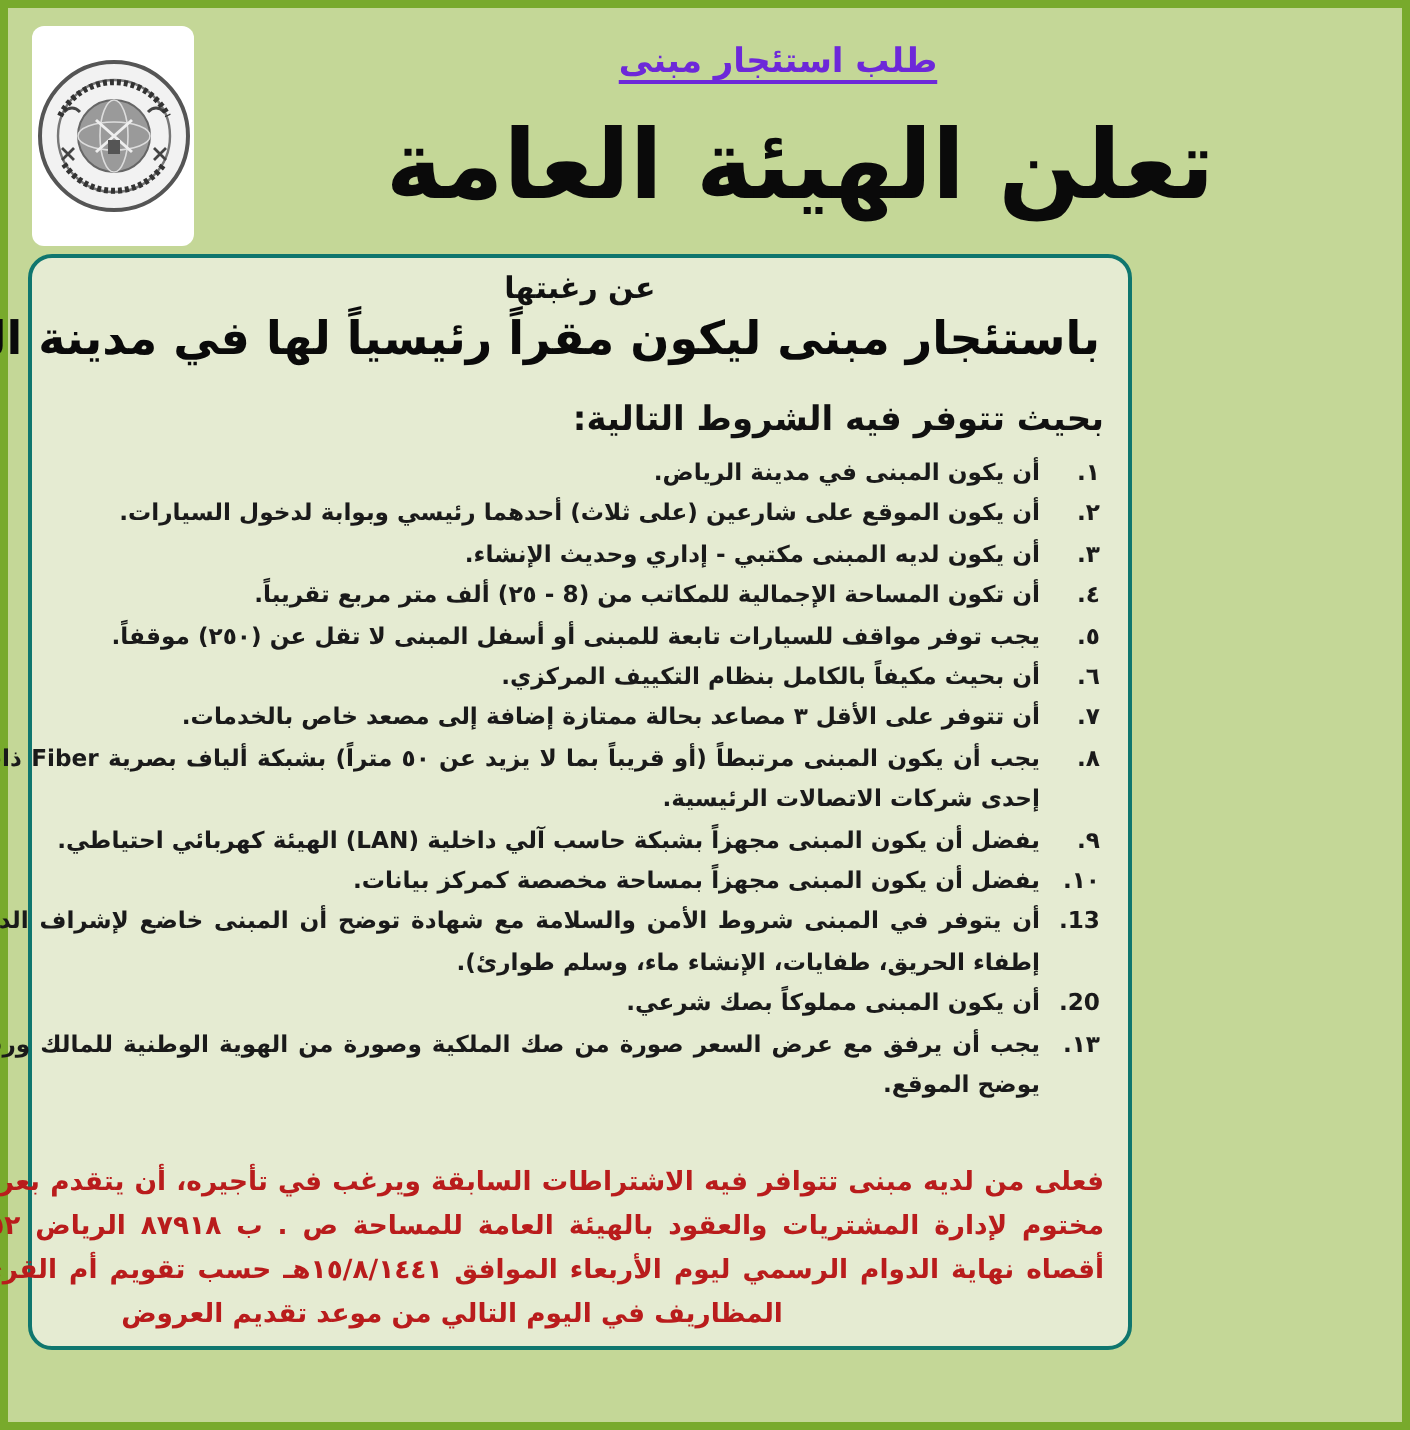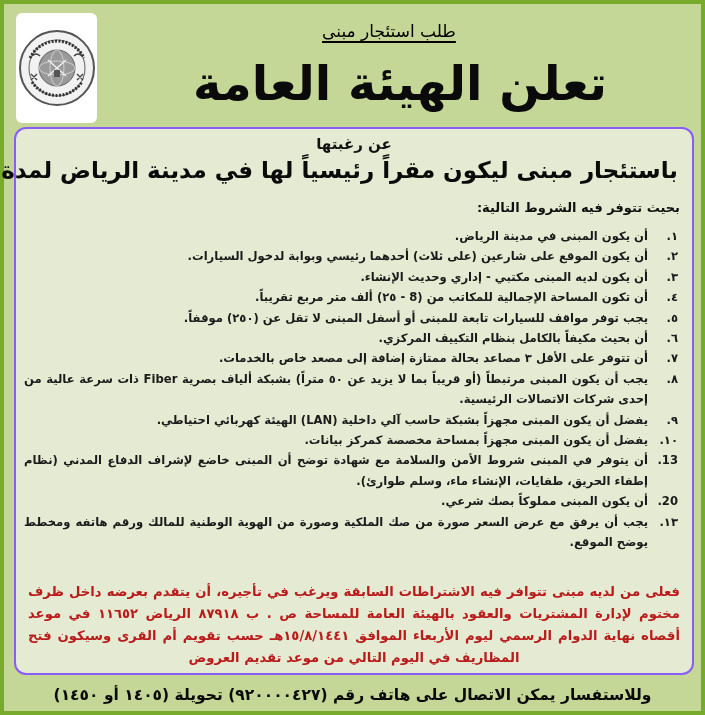--- a/index.html
+++ b/index.html
@@ -12,46 +12,46 @@
       direction: rtl;
     }
     .logo-box {
       position: absolute; left: 12px; top: 9px; width: 81px; height: 110px;
       background: #ffffff; border-radius: 6px;
       display: flex; align-items: center; justify-content: center;
     }
     .logo-box svg { width: 78px; height: 100px; }
     .subtitle {
       position: absolute; top: 17px; left: 150px; width: 470px; text-align: center;
-      font-family: "DejaVu Sans", sans-serif; font-weight: normal; font-size: 17px;
-      color: #000000; 
+      font-family: "DejaVu Sans", sans-serif; font-weight: bold; font-size: 17px;
+      color: #6d28d9; 
     }
     .subtitle span { text-decoration: underline; text-underline-offset: 4px; text-decoration-thickness: 2px; }
     .headline {
       position: absolute; top: 46px; left: 100px; width: 592px; text-align: center;
       font-family: "DejaVu Sans", sans-serif; font-weight: bold; font-size: 48px;
       color: #0a0a0a; letter-spacing: 1px; line-height: 66px;
     }
     .panel {
-      position: absolute; left: 10px; top: 123px; width: 680px; height: 548px;
+      position: absolute; left: 10px; top: 123px; width: 552px; height: 548px;
       background: #e5ebd2;
-      border: 2px solid #8b5cf6;
+      border: 2px solid #0f766e;
       border-radius: 12px;
     }
     .intro {
       position: absolute; top: 6px; left: 0; width: 100%; text-align: center;
       font-weight: bold; font-size: 15px; color: #111;
     }
     .purpose {
       position: absolute; top: 28px; right: 14px; width: 660px; text-align: center;
       font-weight: bold; font-size: 23px; color: #0a0a0a; white-space: nowrap;
     }
     .conditions-title {
       position: absolute; top: 71px; right: 12px;
-      font-weight: bold; font-size: 13px; color: #111; margin-left: 16px;
+      font-weight: bold; font-size: 17px; color: #111; margin-left: 16px;
     }
     .conditions {
       position: absolute; top: 97px; right: 14px; width: 654px;
       list-style: none; font-size: 11.6px; font-weight: bold; color: #1a1a1a;
     }
     .conditions li { display: flex; line-height: 20.4px; }
     .conditions .num { width: 30px; flex: 0 0 30px; text-align: right; }
     .conditions .txt { flex: 1; text-align: justify; }
     .closing {
       position: absolute; top: 452px; right: 12px; width: 652px;
@@ -146,14 +146,13 @@
         </li>
       <li>
           <span class="num">١٣.</span>
           <span class="txt">يجب أن يرفق مع عرض السعر صورة من صك الملكية وصورة من الهوية الوطنية للمالك ورقم هاتفه ومخطط يوضح الموقع.</span>
         </li>
     </ol>
 
     <div class="closing">فعلى من لديه مبنى تتوافر فيه الاشتراطات السابقة ويرغب في تأجيره، أن يتقدم بعرضه داخل ظرف مختوم لإدارة المشتريات والعقود بالهيئة العامة للمساحة ص . ب ٨٧٩١٨ الرياض ١١٦٥٢ في موعد أقصاه نهاية الدوام الرسمي ليوم الأربعاء الموافق ١٥/٨/١٤٤١هـ حسب تقويم أم القرى وسيكون فتح المظاريف في اليوم التالي من موعد تقديم العروض</div>
   </div>
 
-  <div class="footer">وللاستفسار يمكن الاتصال على هاتف رقم (٩٢٠٠٠٠٤٢٧) تحويلة (١٤٠٥ أو ١٤٥٠)</div>
 </div>
 
 </body></html>

